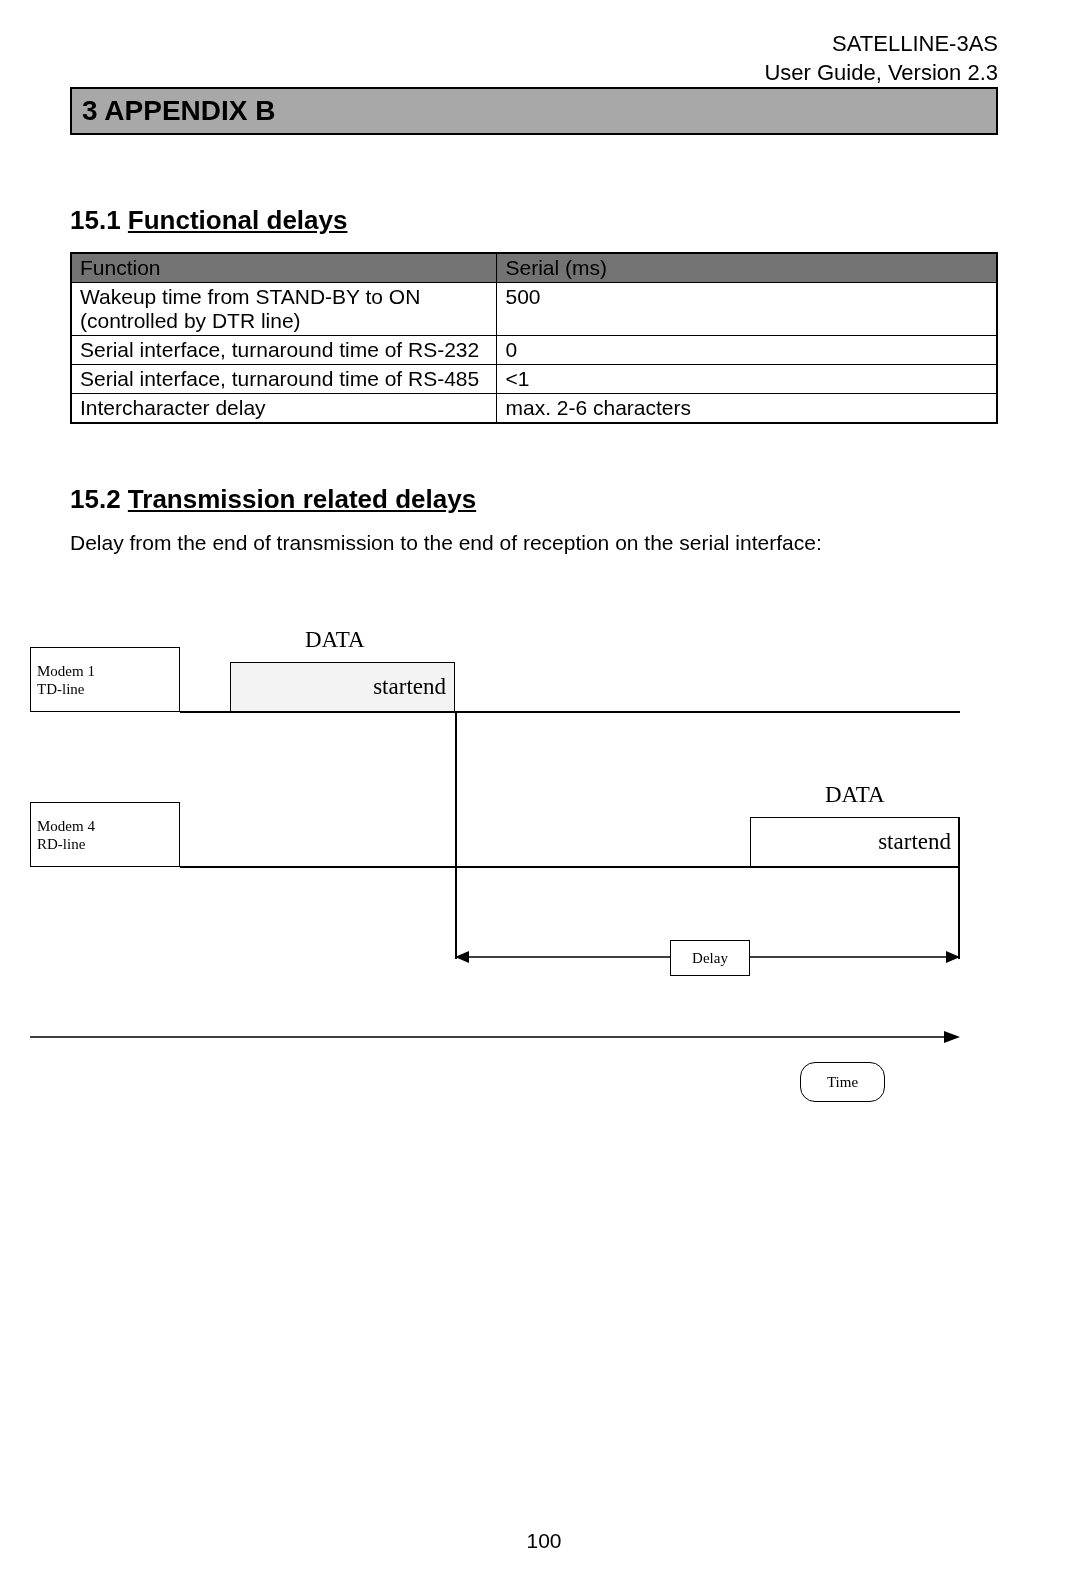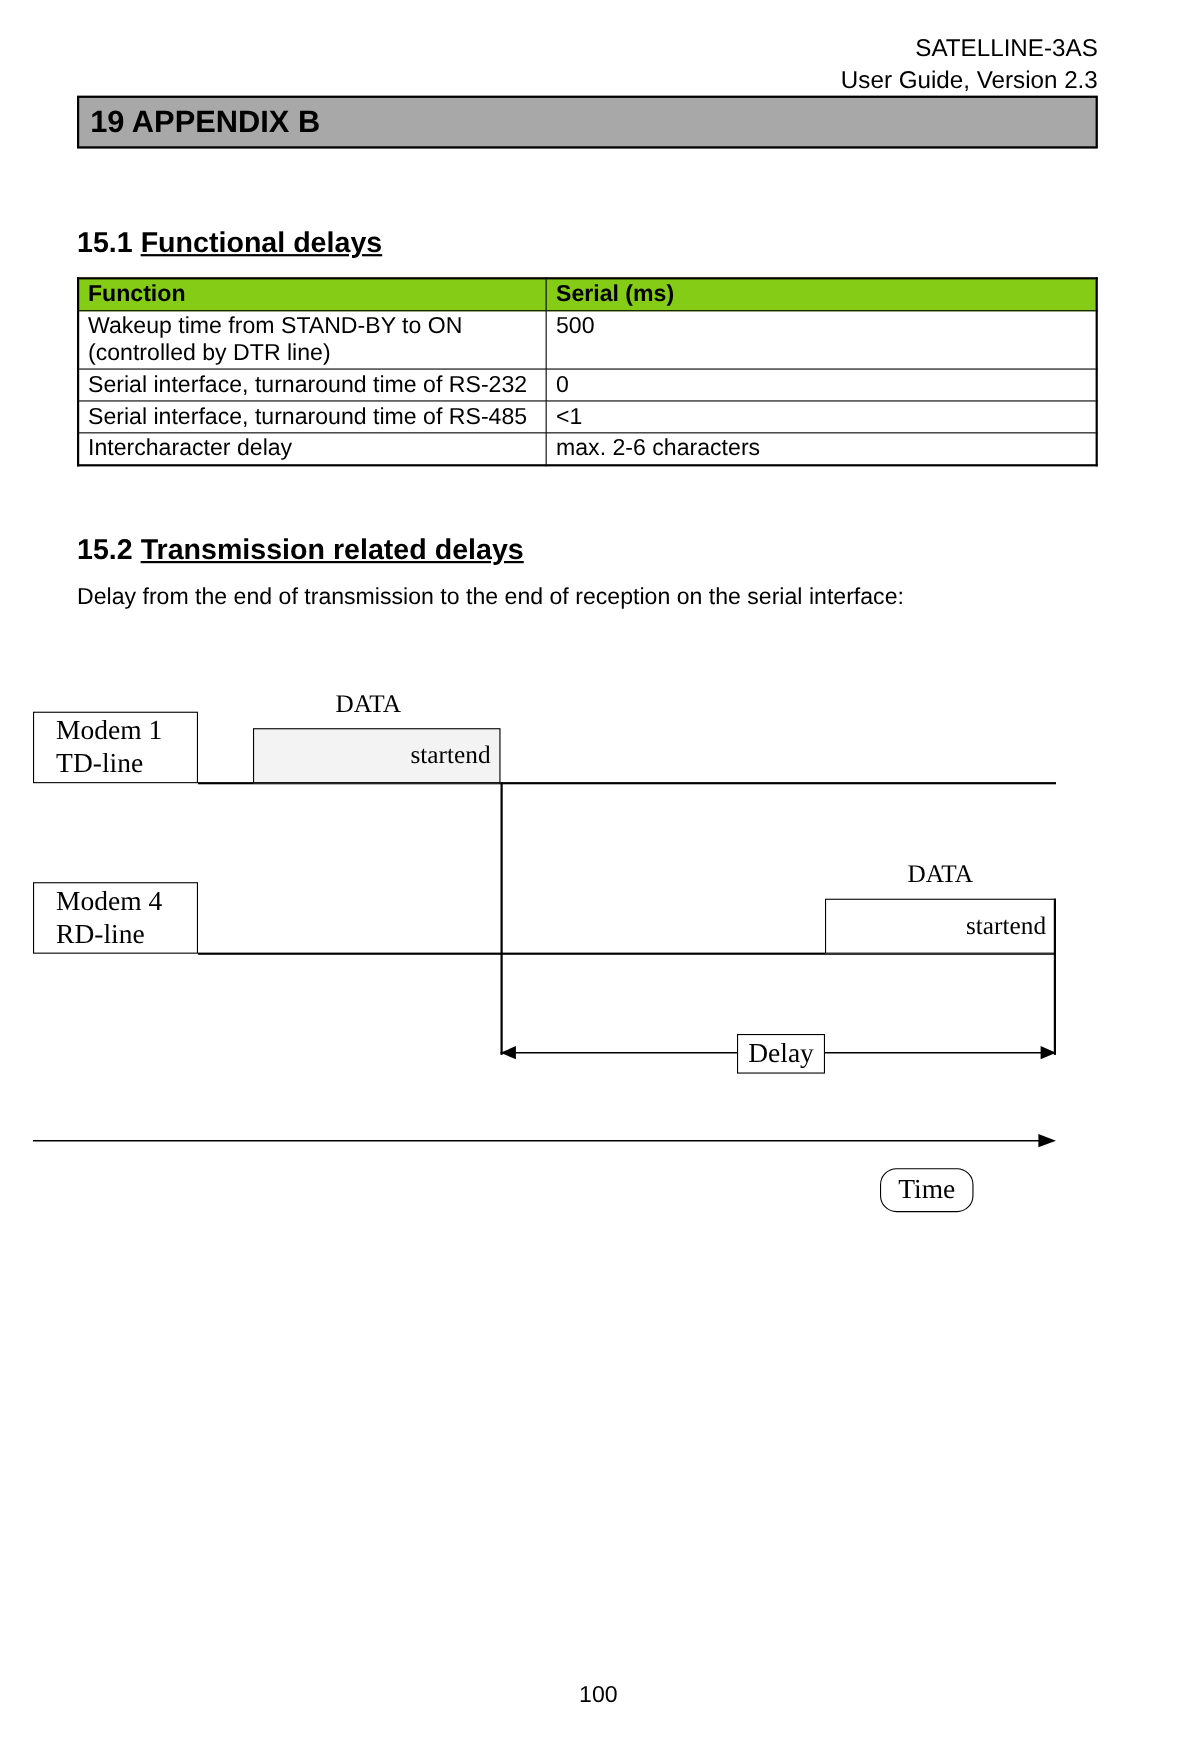--- a/index.html
+++ b/index.html
@@ -41,44 +41,44 @@
   }
   .table1 th, .table1 td {
     border: 1px solid #000;
     padding: 2px 8px;
     font-size: 21px;
     font-weight: 300;
     text-align: left;
     vertical-align: top;
   }
   .table1 th {
-    background: #84cc16;
-    font-weight: bold;
+    background: #737373;
+    font-weight: normal;
   }
   .table1 .col1 { width: 46%; }
   .desc-line {
     font-size: 21px;
     font-weight: 300;
     margin-bottom: 72px;
   }
   .diagram {
     position: relative;
     width: 930px;
     height: 520px;
     margin-left: -40px;
   }
   .dbox {
     position: absolute;
     border: 1.5px solid #000;
     background: #fff;
     font-family: "Times New Roman", Times, serif;
-    font-size: 25px;
+    font-size: 15px;
     display: flex;
     align-items: center;
-    padding: 0 20px;
+    padding: 0 6px;
   }
   .dlabel {
     position: absolute;
     font-family: "Times New Roman", Times, serif;
     font-size: 23px;
   }
   .dline {
     position: absolute;
     background: #000;
   }
@@ -104,21 +104,21 @@
   }
 </style>
 </head>
 <body>
 
 <div class="header-right">
   <div>SATELLINE-3AS</div>
   <div>User Guide, Version 2.3</div>
 </div>
 
-<div class="section-bar">19 APPENDIX B</div>
+<div class="section-bar">3 APPENDIX B</div>
 
 <div class="subhead">
   <span>15.1</span>
   <span class="ul">Functional delays</span>
 </div>
 
 <table class="table1">
   <tbody>
       <tr>
     <th class="col1">Function</th>

